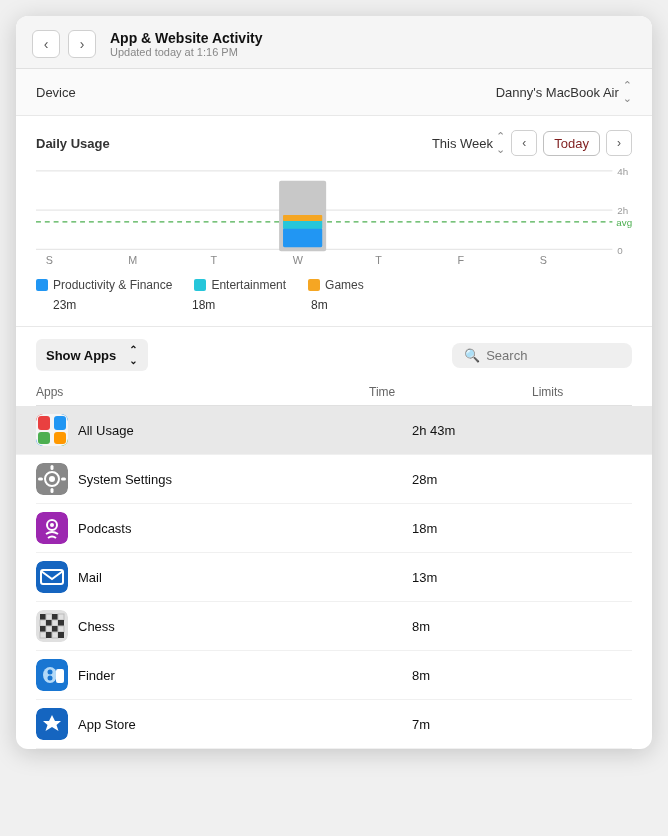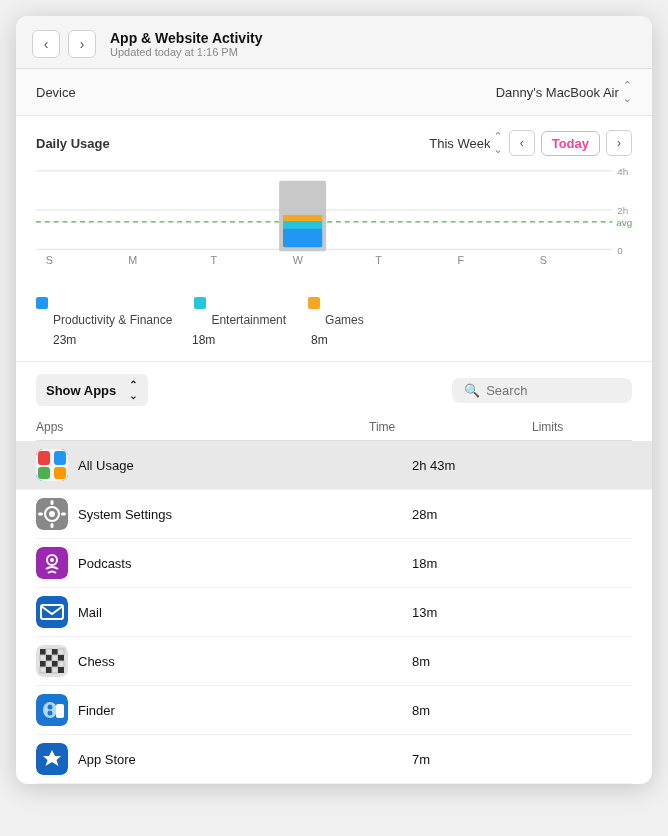--- a/index.html
+++ b/index.html
@@ -117,23 +117,23 @@
       cursor: pointer;
       font-size: 12px;
       color: #555;
     }
     .today-btn {
       padding: 4px 10px;
       border-radius: 6px;
       border: 1px solid #c0c0c0;
       background: #fff;
       font-size: 13px;
-      color: #ec4899;
+      color: #7f1d1d;
       cursor: pointer;
-      font-weight: 700;
+      font-weight: 400;
     }
     .usage-time {
       font-size: 38px;
       font-weight: 700;
       color: #111;
       margin-bottom: 10px;
       line-height: 1.1;
     }
     .chart-container {
       position: relative;
@@ -154,21 +154,21 @@
       display: flex;
       align-items: center;
       gap: 5px;
     }
     .legend-dot {
       width: 12px;
       height: 12px;
       border-radius: 2px;
       flex-shrink: 0;
     }
-    .legend-text { font-size: 12px; color: #444; margin-top: 35px; }
+    .legend-text { font-size: 12px; color: #444; }
     .legend-time { font-size: 12px; color: #333; font-weight: 500; }
     .apps-section {
       border-top: 1px solid #e8e8e8;
       padding: 12px 20px 0 20px;
     }
     .apps-toolbar {
       display: flex;
       align-items: center;
       justify-content: space-between;
       margin-bottom: 10px;

